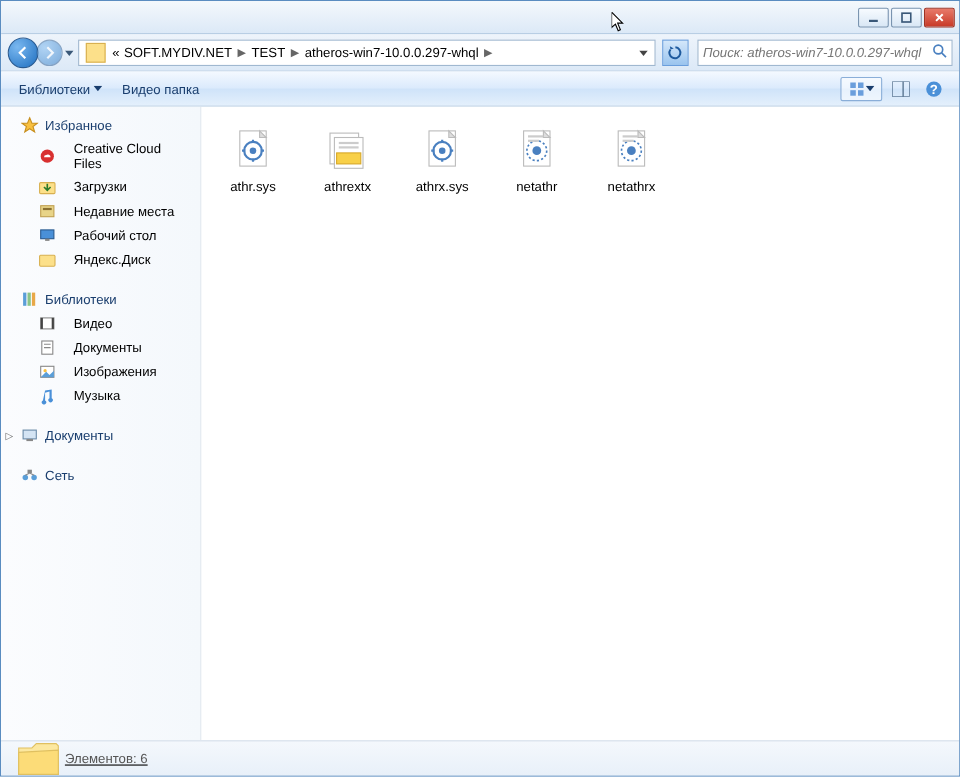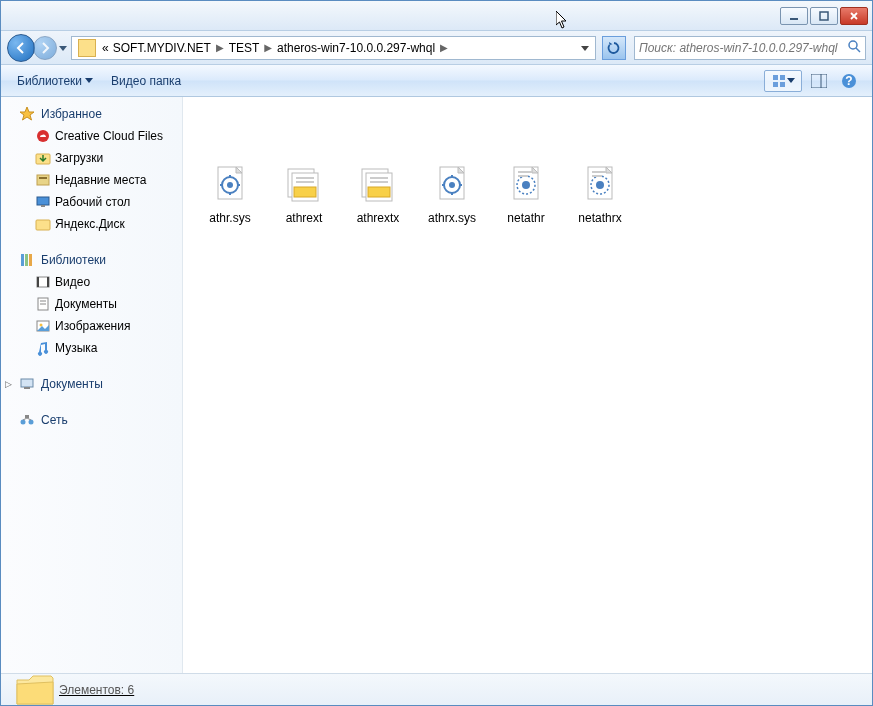--- a/index.html
+++ b/index.html
@@ -39,24 +39,24 @@
 .tb-icon-btn { width: 26px; height: 22px; border: 1px solid transparent; display: flex; align-items: center; justify-content: center; cursor: pointer; border-radius: 2px; }
 .tb-icon-btn.sel { border-color: #8aaed8; background: rgba(255,255,255,0.5); }
 .view-btn { width: 38px; display: flex; gap: 1px; }
 
 
 .main { flex: 1; display: flex; overflow: hidden; background: #fff; }
 .sidebar { width: 182px; border-right: 1px solid #e0e8ef; overflow-y: auto; padding: 6px 0; background: linear-gradient(to right, #fbfcfe, #f4f8fc); }
 .tree-group { margin-bottom: 14px; }
 .tree-header { display: flex; align-items: center; gap: 6px; padding: 3px 10px 3px 18px; cursor: pointer; color: #1a3e6e; position: relative; }
 .tree-header .expander { position: absolute; left: 4px; font-size: 9px; color: #666; }
-.tree-item { display: flex; align-items: center; gap: 4px; padding: 3px 10px 3px 34px; cursor: pointer; text-align: right; }
+.tree-item { display: flex; align-items: center; gap: 16px; padding: 3px 10px 3px 34px; cursor: pointer; }
 .tree-icon { width: 16px; height: 16px; flex-shrink: 0; }
 
-.content { flex: 1; padding: 14px 10px; display: flex; flex-wrap: wrap; align-content: flex-start; gap: 0; margin-top: 48px; }
+.content { flex: 1; padding: 14px 10px; display: flex; flex-wrap: wrap; align-content: flex-start; gap: 12px; }
 .file-item { width: 74px; display: flex; flex-direction: column; align-items: center; gap: 4px; padding: 4px; cursor: pointer; text-align: center; }
 .file-icon { width: 44px; height: 44px; display: flex; align-items: center; justify-content: center; }
 .file-label { font-size: 12px; word-break: break-word; line-height: 1.2; }
 
 
 .statusbar { height: 32px; background: linear-gradient(#f4f8fc,#e8f0f9); border-top: 1px solid #d0dce8; display: flex; align-items: center; padding: 0 14px; gap: 4px; text-decoration: underline; }
 .status-folder { width: 40px; height: 36px; }
 .status-text { color: #555; }
 
 
@@ -312,32 +312,20 @@
       <div class="file-item">
         <div class="file-icon">
           <svg viewBox="0 0 44 44">
             <rect x="6" y="6" width="26" height="28" fill="#fff" stroke="#bbb"></rect>
             <rect x="10" y="10" width="26" height="28" fill="#fff" stroke="#bbb"></rect>
             <rect x="12" y="24" width="22" height="10" fill="#f8d048" stroke="#d8a828"></rect>
             <rect x="14" y="14" width="18" height="2" fill="#ccc"></rect>
             <rect x="14" y="18" width="18" height="2" fill="#ccc"></rect>
           </svg>
         </div>
-        <div class="file-label">athrext</div>
-      </div>
-      <div class="file-item">
-        <div class="file-icon">
-          <svg viewBox="0 0 44 44">
-            <rect x="6" y="6" width="26" height="28" fill="#fff" stroke="#bbb"></rect>
-            <rect x="10" y="10" width="26" height="28" fill="#fff" stroke="#bbb"></rect>
-            <rect x="12" y="24" width="22" height="10" fill="#f8d048" stroke="#d8a828"></rect>
-            <rect x="14" y="14" width="18" height="2" fill="#ccc"></rect>
-            <rect x="14" y="18" width="18" height="2" fill="#ccc"></rect>
-          </svg>
-        </div>
         <div class="file-label">athrextx</div>
       </div>
       <div class="file-item">
         <div class="file-icon">
           <svg viewBox="0 0 44 44">
             <rect x="10" y="4" width="24" height="32" fill="#fff" stroke="#bbb"></rect>
             <path d="M28 4 L34 10 L28 10 Z" fill="#ddd" stroke="#bbb"></path>
             <circle cx="22" cy="22" r="8" fill="none" stroke="#4a80c0" stroke-width="2"></circle>
             <circle cx="22" cy="22" r="3" fill="#4a80c0"></circle>
             <g stroke="#4a80c0" stroke-width="2">

